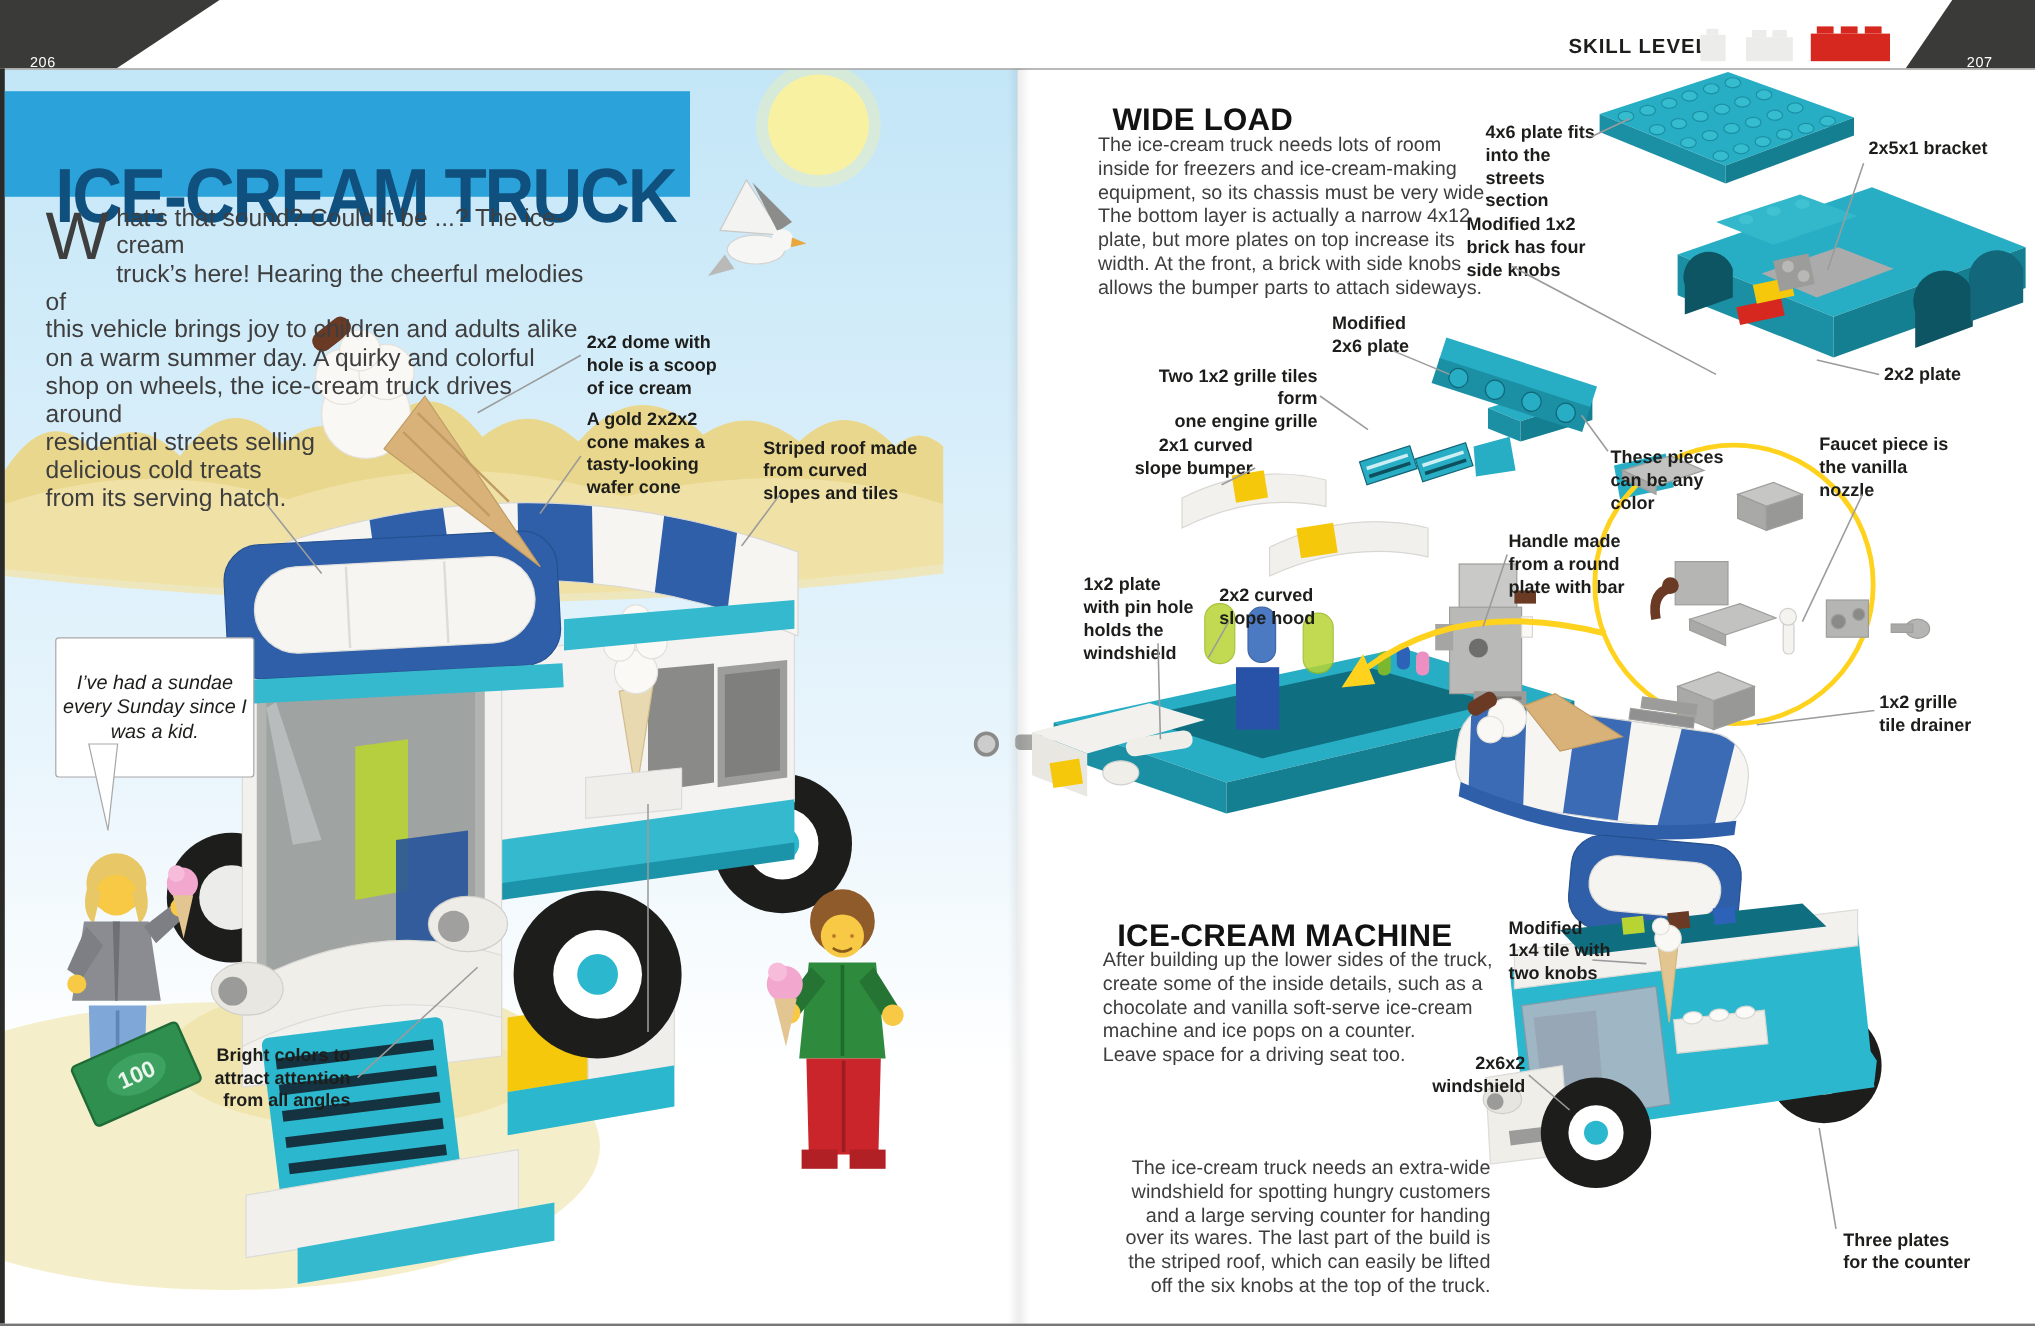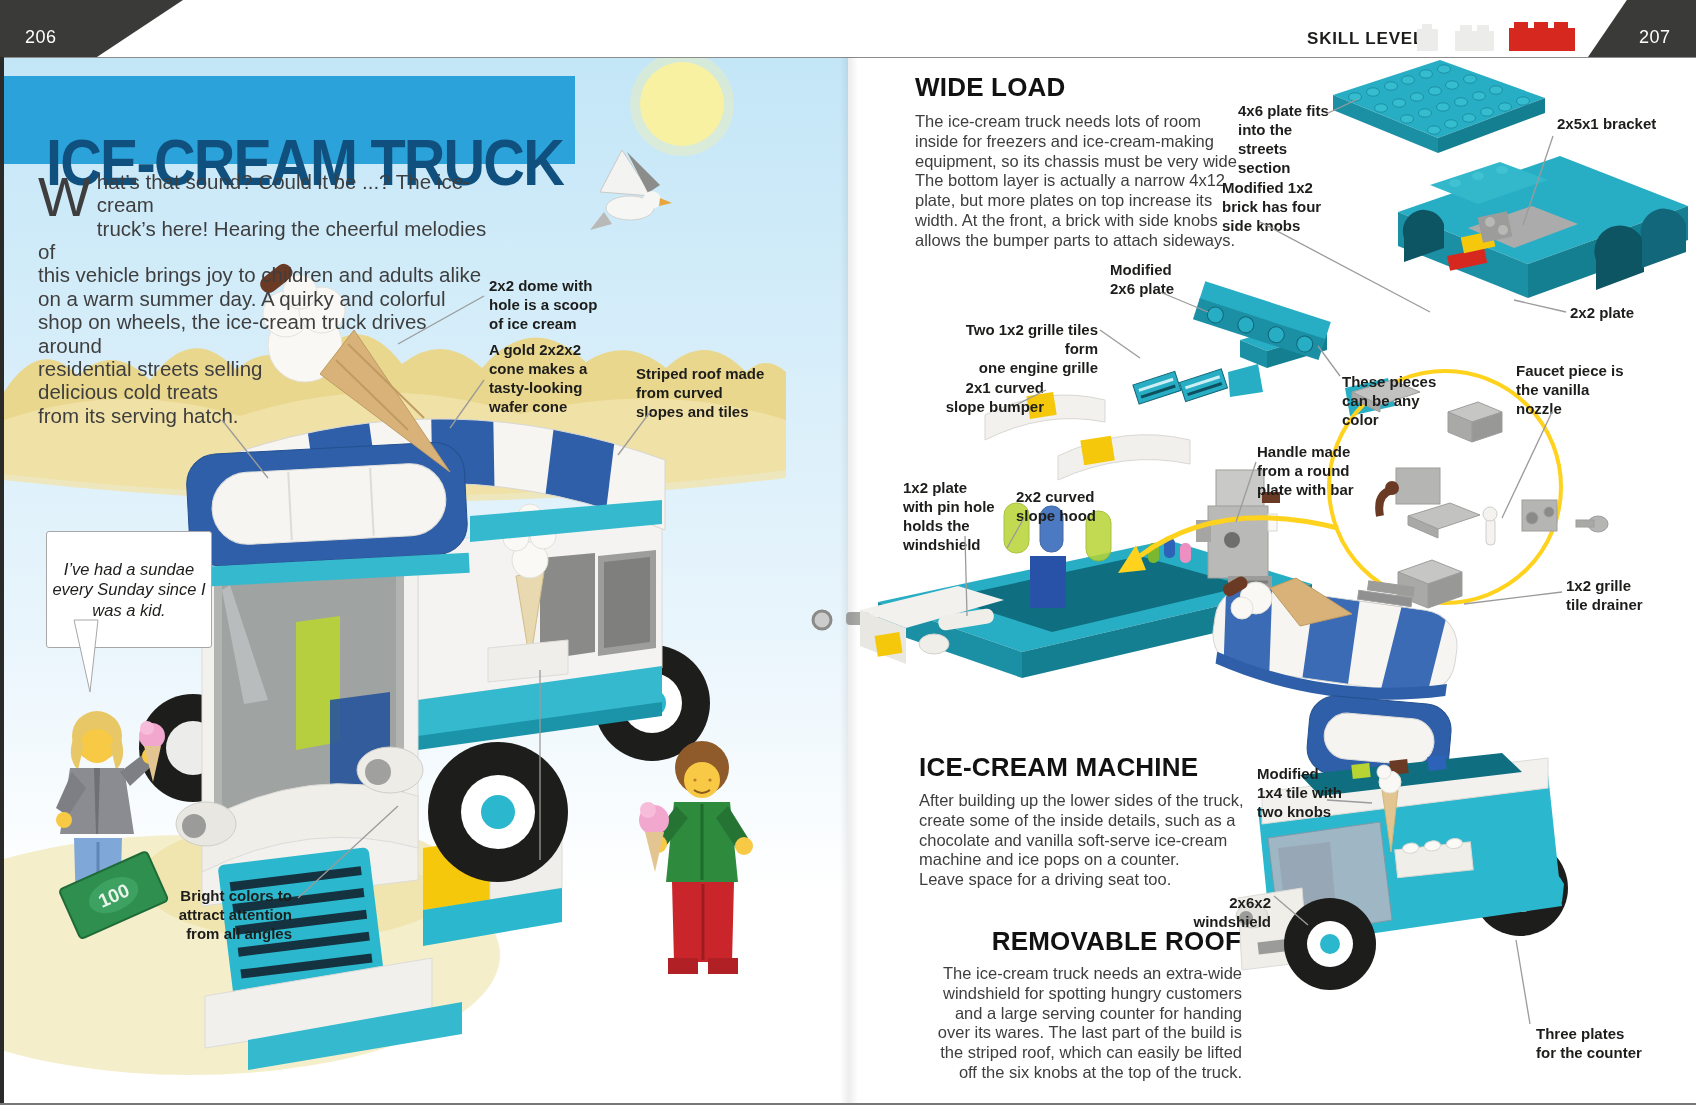--- a/index.html
+++ b/index.html
@@ -3,37 +3,37 @@
 <meta charset="utf-8">
 <style>
   html,body{margin:0;padding:0;background:#e9e9e9;}
   #page{position:relative;width:1696px;height:1110px;background:#ffffff;overflow:hidden;
         font-family:"Liberation Sans",sans-serif;}
   
   #hdr{position:absolute;left:0;top:0;width:1696px;height:57px;background:#fff;border-bottom:1.5px solid #8c8c8c;}
   .corner{position:absolute;top:0;height:57px;background:#3a3a38;}
   #corner-l{left:0;width:183px;clip-path:polygon(0 0,100% 0,53% 100%,0 100%);}
   #corner-r{right:0;width:108px;clip-path:polygon(36% 0,100% 0,100% 100%,0 100%);}
-  .pagenum{position:absolute;top:27px;color:#fff;font-size:18px;letter-spacing:.5px;}
+  .pagenum{position:absolute;top:45px;color:#fff;font-size:12px;letter-spacing:.5px;}
   #skill-label{position:absolute;left:1307px;top:29px;font-size:17px;font-weight:bold;color:#1d1d1b;letter-spacing:.8px;}
   
   #spine{position:absolute;left:0;top:57px;width:4px;height:1046px;background:#2a2a28;}
   #banner{position:absolute;left:4px;top:76px;width:571px;height:88px;background:#2ba3da;}
   #title{position:absolute;left:46px;top:83px;font-size:64px;font-weight:bold;color:#10507e;
          letter-spacing:-2px;transform:scaleX(.9);transform-origin:left top;white-space:nowrap;}
   #intro{position:absolute;left:38px;top:170px;width:452px;font-size:20.5px;line-height:1.14;color:#3e3e3e;}
   #intro .dropcap{float:left;font-size:56px;line-height:.82;padding:4px 6px 0 0;color:#3e3e3e;}
   #intro .body{white-space:pre-line;}
   #bubble{position:absolute;left:46px;top:531px;width:166px;height:117px;background:#fff;border:1px solid #a7a7a7;
           border-radius:3px;display:flex;align-items:center;justify-content:center;text-align:center;
           font-style:italic;font-size:16.5px;line-height:1.25;color:#1d1d1b;padding:4px;box-sizing:border-box;}
   
   .ann{position:absolute;font-weight:bold;font-size:15px;line-height:1.27;color:#1d1d1b;white-space:pre-line;}
-  .ann.r{text-align:right;margin-top:16px;}
-  .sec-h{position:absolute;margin:0;font-size:26px;font-weight:800;color:#121212;letter-spacing:.2px;white-space:nowrap;}
+  .ann.r{text-align:right;}
+  .sec-h{position:absolute;margin:12px;font-size:26px;font-weight:800;color:#121212;letter-spacing:.2px;white-space:nowrap;}
   .sec-b{position:absolute;font-size:16.5px;line-height:1.2;color:#3e3e3e;white-space:pre-line;}
   .alignr{text-align:right;}
   #seam{position:absolute;left:840px;top:57px;width:18px;height:1046px;
         background:linear-gradient(90deg,rgba(0,0,0,0) 0%,rgba(0,0,0,.07) 50%,rgba(0,0,0,0) 100%);}
   #footer-line{position:absolute;left:0;top:1103px;width:1696px;height:1.5px;background:#777;}
   svg{position:absolute;left:0;top:0;}
   #art,#lines{pointer-events:none;}
 </style>
 </head>
 <body>
@@ -473,21 +473,20 @@
 width. At the front, a brick with side knobs
 allows the bumper parts to attach sideways.</div>
 
   <h2 class="sec-h" style="left:919px;top:752px">ICE-CREAM MACHINE</h2>
   <div class="sec-b" style="left:919px;top:791px;width:340px">After building up the lower sides of the truck,
 create some of the inside details, such as a
 chocolate and vanilla soft-serve ice-cream
 machine and ice pops on a counter.
 Leave space for a driving seat too.</div>
 
-  <h2 class="sec-h alignr" style="left:941px;top:926px;width:300px">REMOVABLE ROOF</h2>
   <div class="sec-b alignr" style="left:931px;top:964px;width:311px">The ice-cream truck needs an extra-wide
 windshield for spotting hungry customers
 and a large serving counter for handing
 over its wares. The last part of the build is
 the striped roof, which can easily be lifted
 off the six knobs at the top of the truck.</div>
 
   <div class="ann" style="left:1238px;top:101px;width:105px">4x6 plate fits
 into the streets
 section</div>

